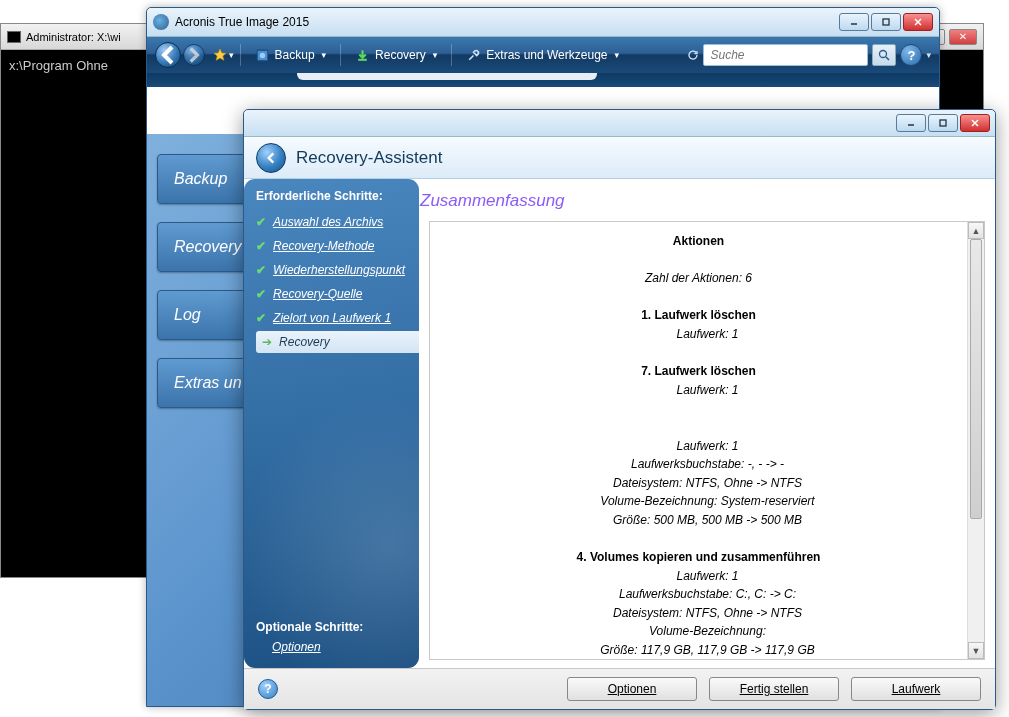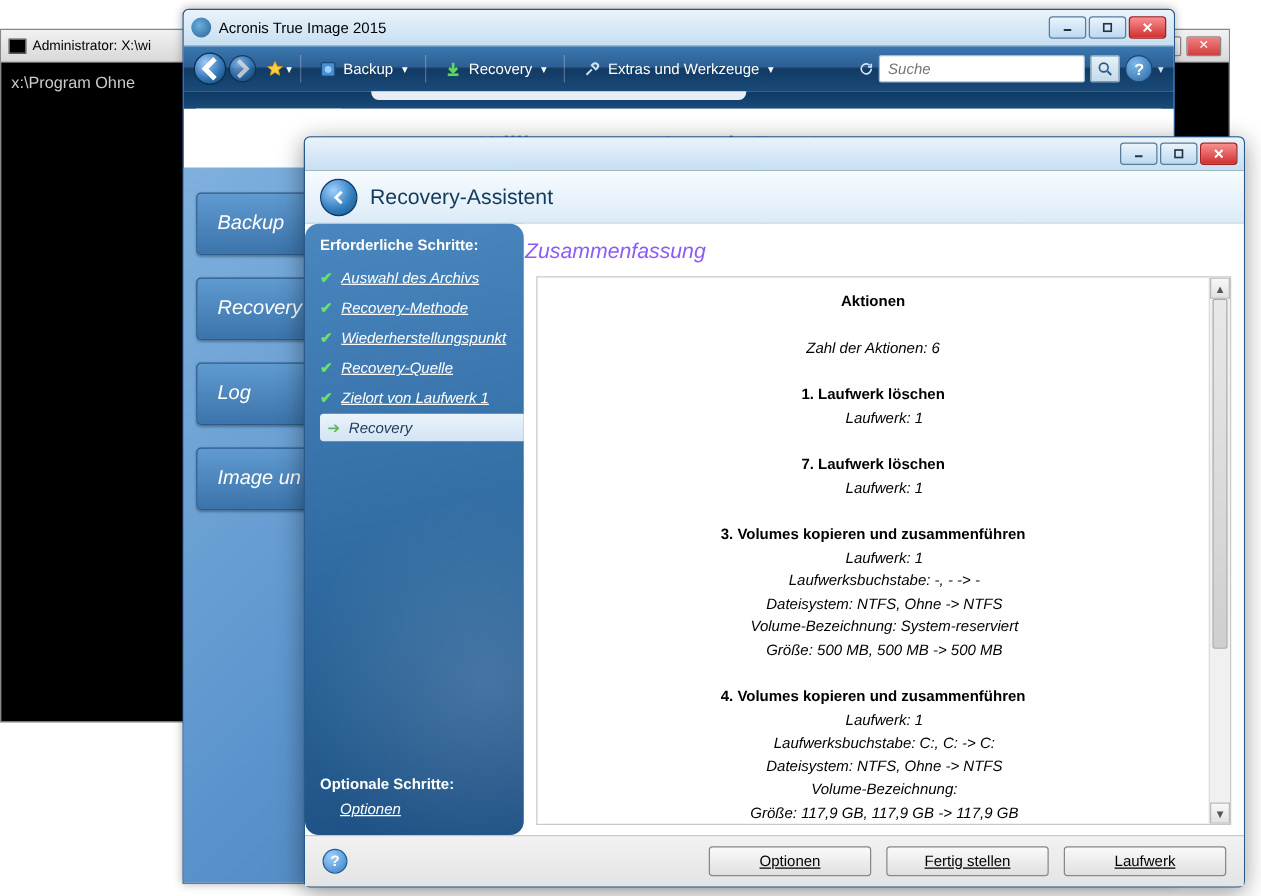--- a/index.html
+++ b/index.html
@@ -236,21 +236,21 @@
       <div class="side-btn">
           <span>Backup</span>
         </div>
       <div class="side-btn">
           <span>Recovery</span>
         </div>
       <div class="side-btn">
           <span>Log</span>
         </div>
       <div class="side-btn">
-          <span>Image un</span>
+          <span>Extras un</span>
         </div>
     </div>
   </div>
 </div>
 
 <div class="wizard">
   <div class="wz-titlebar">
     <div class="win-btn">
         <svg viewBox="0 0 10 10">
           <line x1="2" y1="7" x2="8" y2="7" stroke="#234" stroke-width="1.5"></line>
@@ -314,21 +314,21 @@
         <div class="summary-inner">
           <b>Aktionen</b><br><br>
           <i>Zahl der Aktionen: 6</i><br><br>
 
           <b>1. Laufwerk löschen</b><br>
           <i class="idt">Laufwerk:   1</i><br><br>
 
           <b>7. Laufwerk löschen</b><br>
           <i class="idt">Laufwerk:   1</i><br><br>
 
-          <b>3. Volumes kopieren und zusammenführen</b><br>
+          <br>
           <i class="idt">Laufwerk:   1</i><br>
           <i class="idt">Laufwerksbuchstabe:        -, - -&gt; -</i><br>
           <i class="idt">Dateisystem:          NTFS, Ohne -&gt; NTFS</i><br>
           <i class="idt">Volume-Bezeichnung:        System-reserviert</i><br>
           <i class="idt">Größe:       500 MB, 500 MB -&gt; 500 MB</i><br><br>
 
           <b>4. Volumes kopieren und zusammenführen</b><br>
           <i class="idt">Laufwerk:   1</i><br>
           <i class="idt">Laufwerksbuchstabe:        C:, C: -&gt; C:</i><br>
           <i class="idt">Dateisystem:          NTFS, Ohne -&gt; NTFS</i><br>

